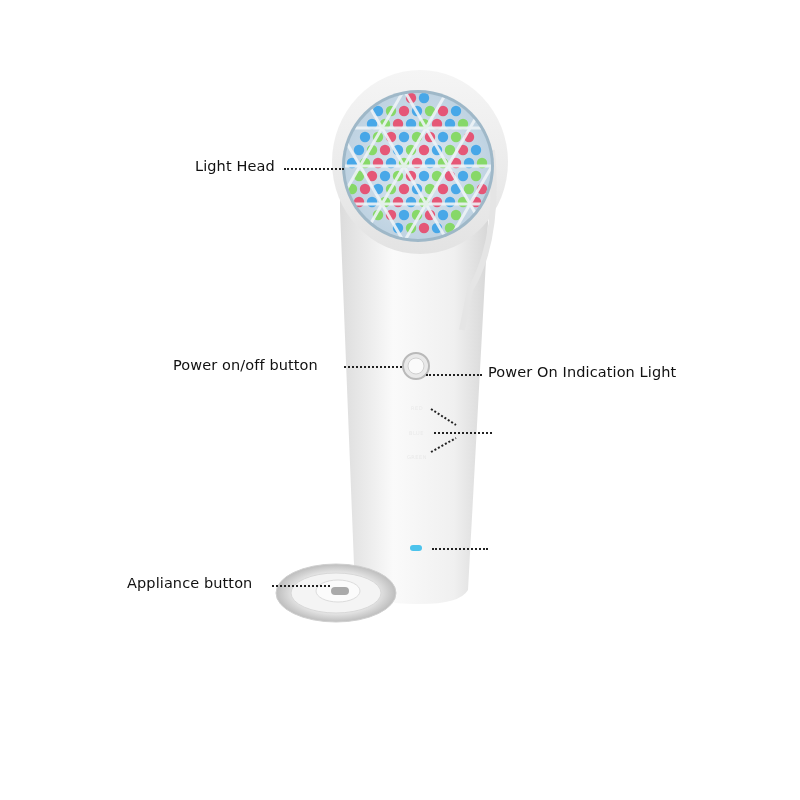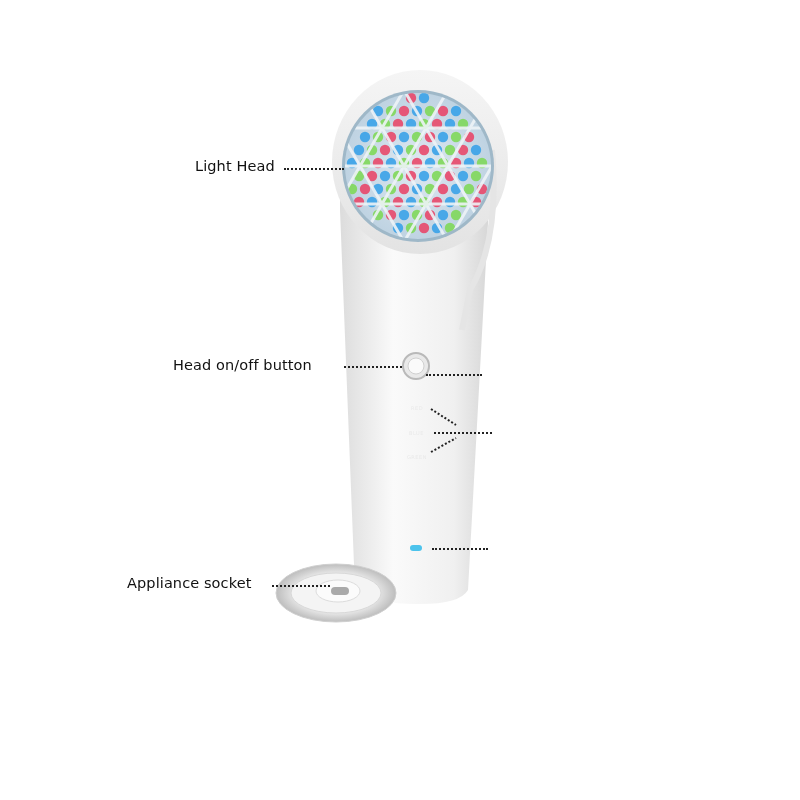--- a/index.html
+++ b/index.html
@@ -164,30 +164,31 @@
     <rect x="331" y="587" width="18" height="8" rx="4" fill="#a9a9a9"></rect>
   </svg>
 
   <div class="mini" style="left:411px;top:405px">RED</div>
   <div class="mini" style="left:409px;top:430px">BLUE</div>
   <div class="mini" style="left:407px;top:454px">GREEN</div>
 
   <div class="label" style="left:195px;top:158px">Light Head</div>
   <div class="dots" style="left:284px;top:168px;width:60px"></div>
 
-  <div class="label" style="left:173px;top:357px">Head on/off button</div>
+  <div class="label" style="left:173px;top:357px">Power on/off button</div>
   <div class="dots" style="left:344px;top:366px;width:58px"></div>
 
   <div class="dots" style="left:426px;top:374px;width:56px"></div>
+  <div class="label" style="left:488px;top:364px">Power On Indication Light</div>
 
   <svg style="position:absolute;left:0;top:0" width="800" height="800">
     <g stroke="#222" stroke-width="2" stroke-dasharray="2 2" fill="none">
       <line x1="431" y1="409" x2="456" y2="425"></line>
       <line x1="431" y1="452" x2="456" y2="438"></line>
       <line x1="434" y1="433" x2="492" y2="433"></line>
     </g>
   </svg>
 
   <div class="dots" style="left:432px;top:548px;width:56px"></div>
 
-  <div class="label" style="left:127px;top:575px">Appliance socket</div>
+  <div class="label" style="left:127px;top:575px">Appliance button</div>
   <div class="dots" style="left:272px;top:585px;width:58px"></div>
 </div>
 
 </body></html>

